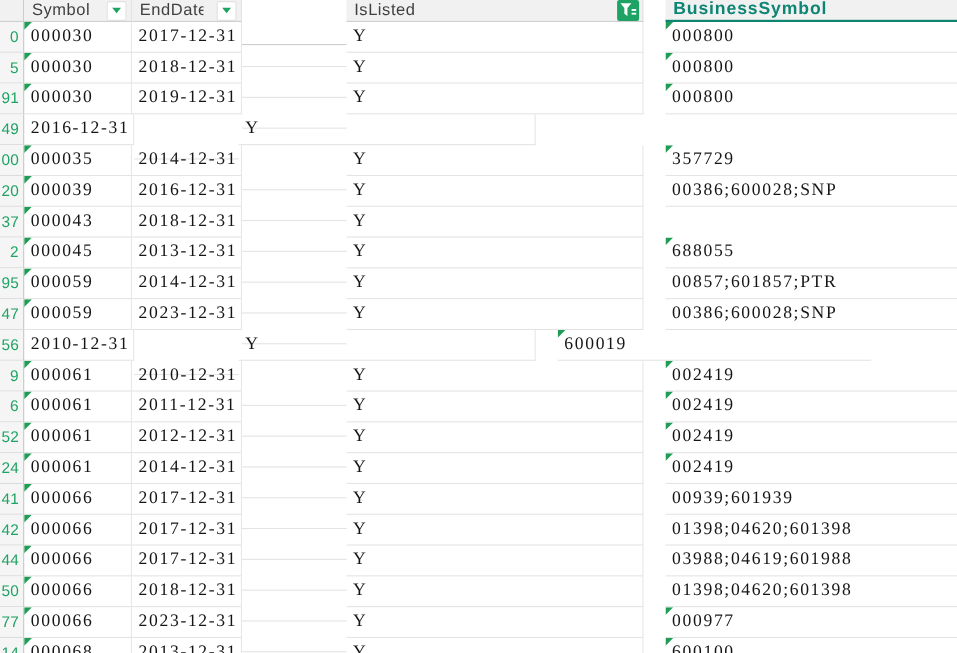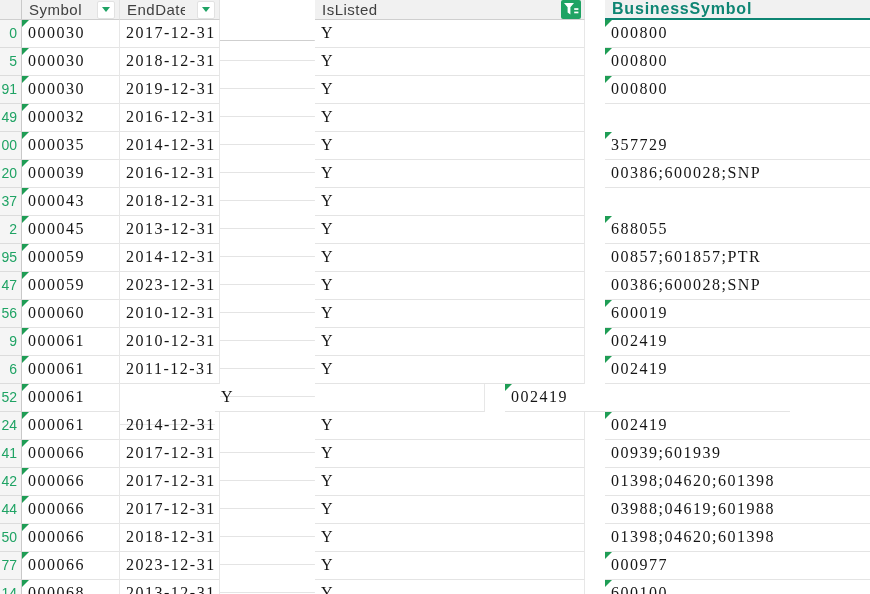--- a/index.html
+++ b/index.html
@@ -201,24 +201,20 @@
     <div class="cell c-business">
       <i class="tri" style="display: block;"></i>
           <span class="v">000800</span>
     </div>
   </div>
 
   <div class="trow">
     <div class="cell c-rownum">
           <span class="rn">49</span>
         </div>
-    <div class="cell c-symbol">
-      <i class="tri" style="display: block;"></i>
-          <span class="v">000032</span>
-    </div>
     <div class="cell c-enddate">
           <span class="v">2016-12-31</span>
         </div>
     <div class="cell c-rank num">
           <span class="v">3</span>
         </div>
     <div class="cell c-islisted">
           <span class="v">Y</span>
         </div>
   </div>
@@ -351,24 +347,20 @@
         </div>
     <div class="cell c-business">
       <span class="v">00386;600028;SNP</span>
     </div>
   </div>
 
   <div class="trow">
     <div class="cell c-rownum">
           <span class="rn">56</span>
         </div>
-    <div class="cell c-symbol">
-      <i class="tri" style="display: block;"></i>
-          <span class="v">000060</span>
-    </div>
     <div class="cell c-enddate">
           <span class="v">2010-12-31</span>
         </div>
     <div class="cell c-rank num">
           <span class="v">4</span>
         </div>
     <div class="cell c-islisted">
           <span class="v">Y</span>
         </div>
     <div class="cell c-business">
@@ -424,20 +416,23 @@
   </div>
 
   <div class="trow">
     <div class="cell c-rownum">
           <span class="rn">52</span>
         </div>
     <div class="cell c-symbol">
       <i class="tri" style="display: block;"></i>
           <span class="v">000061</span>
     </div>
+    <div class="cell c-enddate">
+          <span class="v">2012-12-31</span>
+        </div>
     <div class="cell c-rank num">
           <span class="v">4</span>
         </div>
     <div class="cell c-islisted">
           <span class="v">Y</span>
         </div>
     <div class="cell c-business">
       <i class="tri" style="display: block;"></i>
           <span class="v">002419</span>
     </div>

